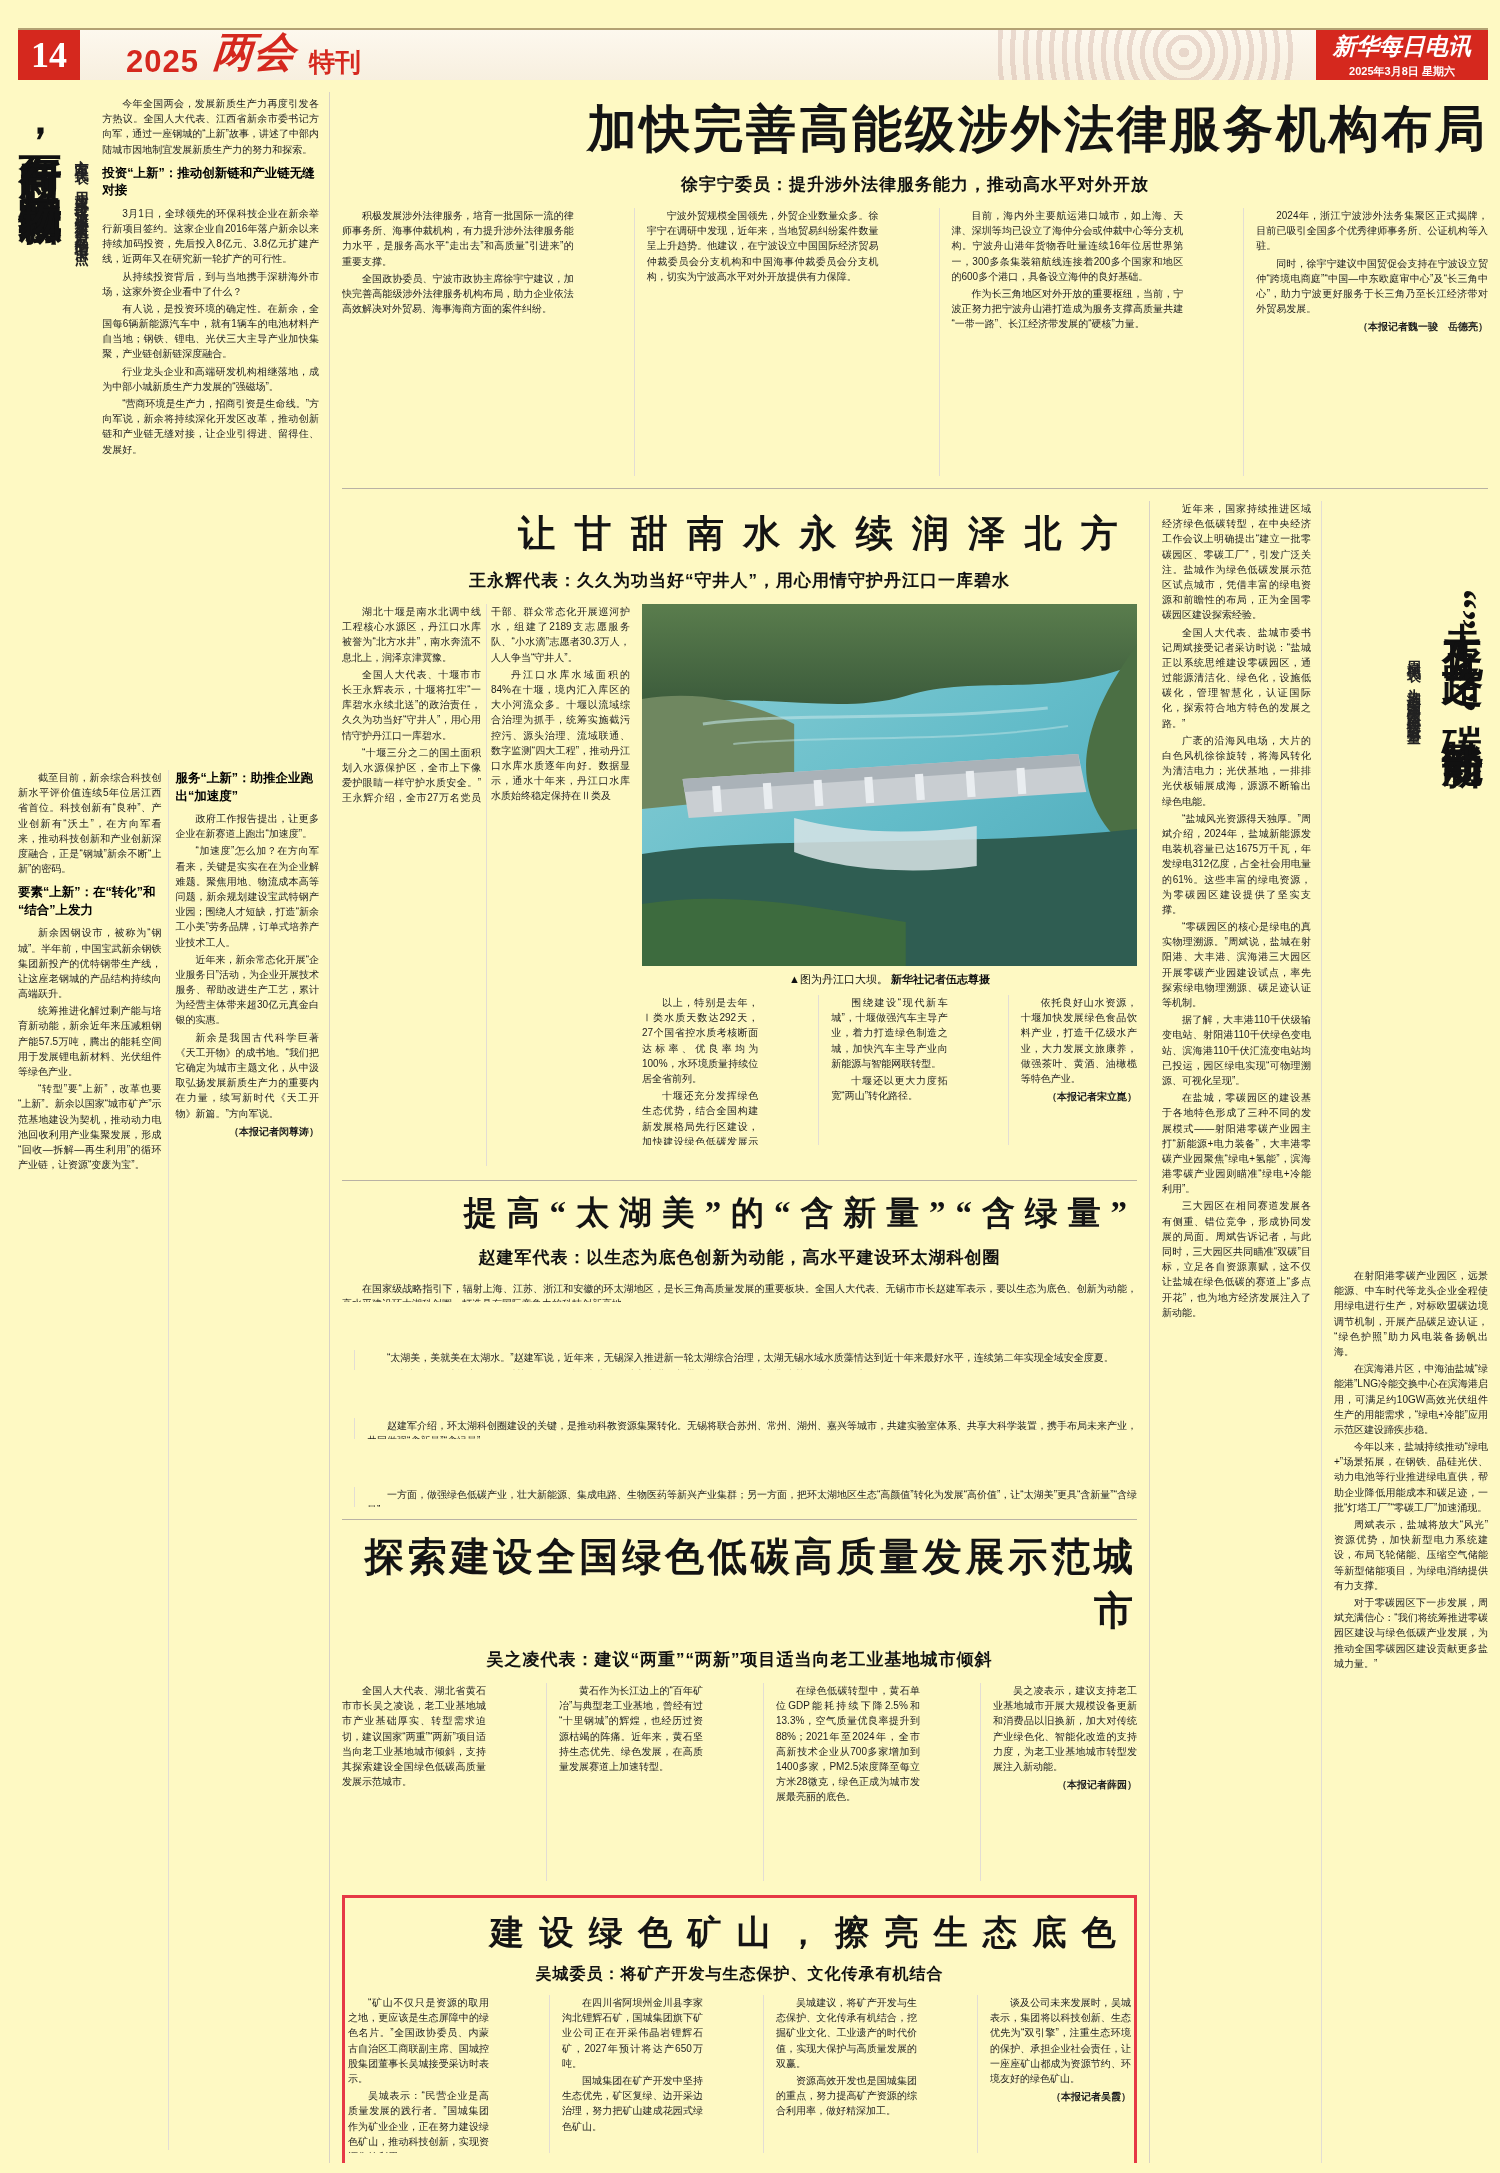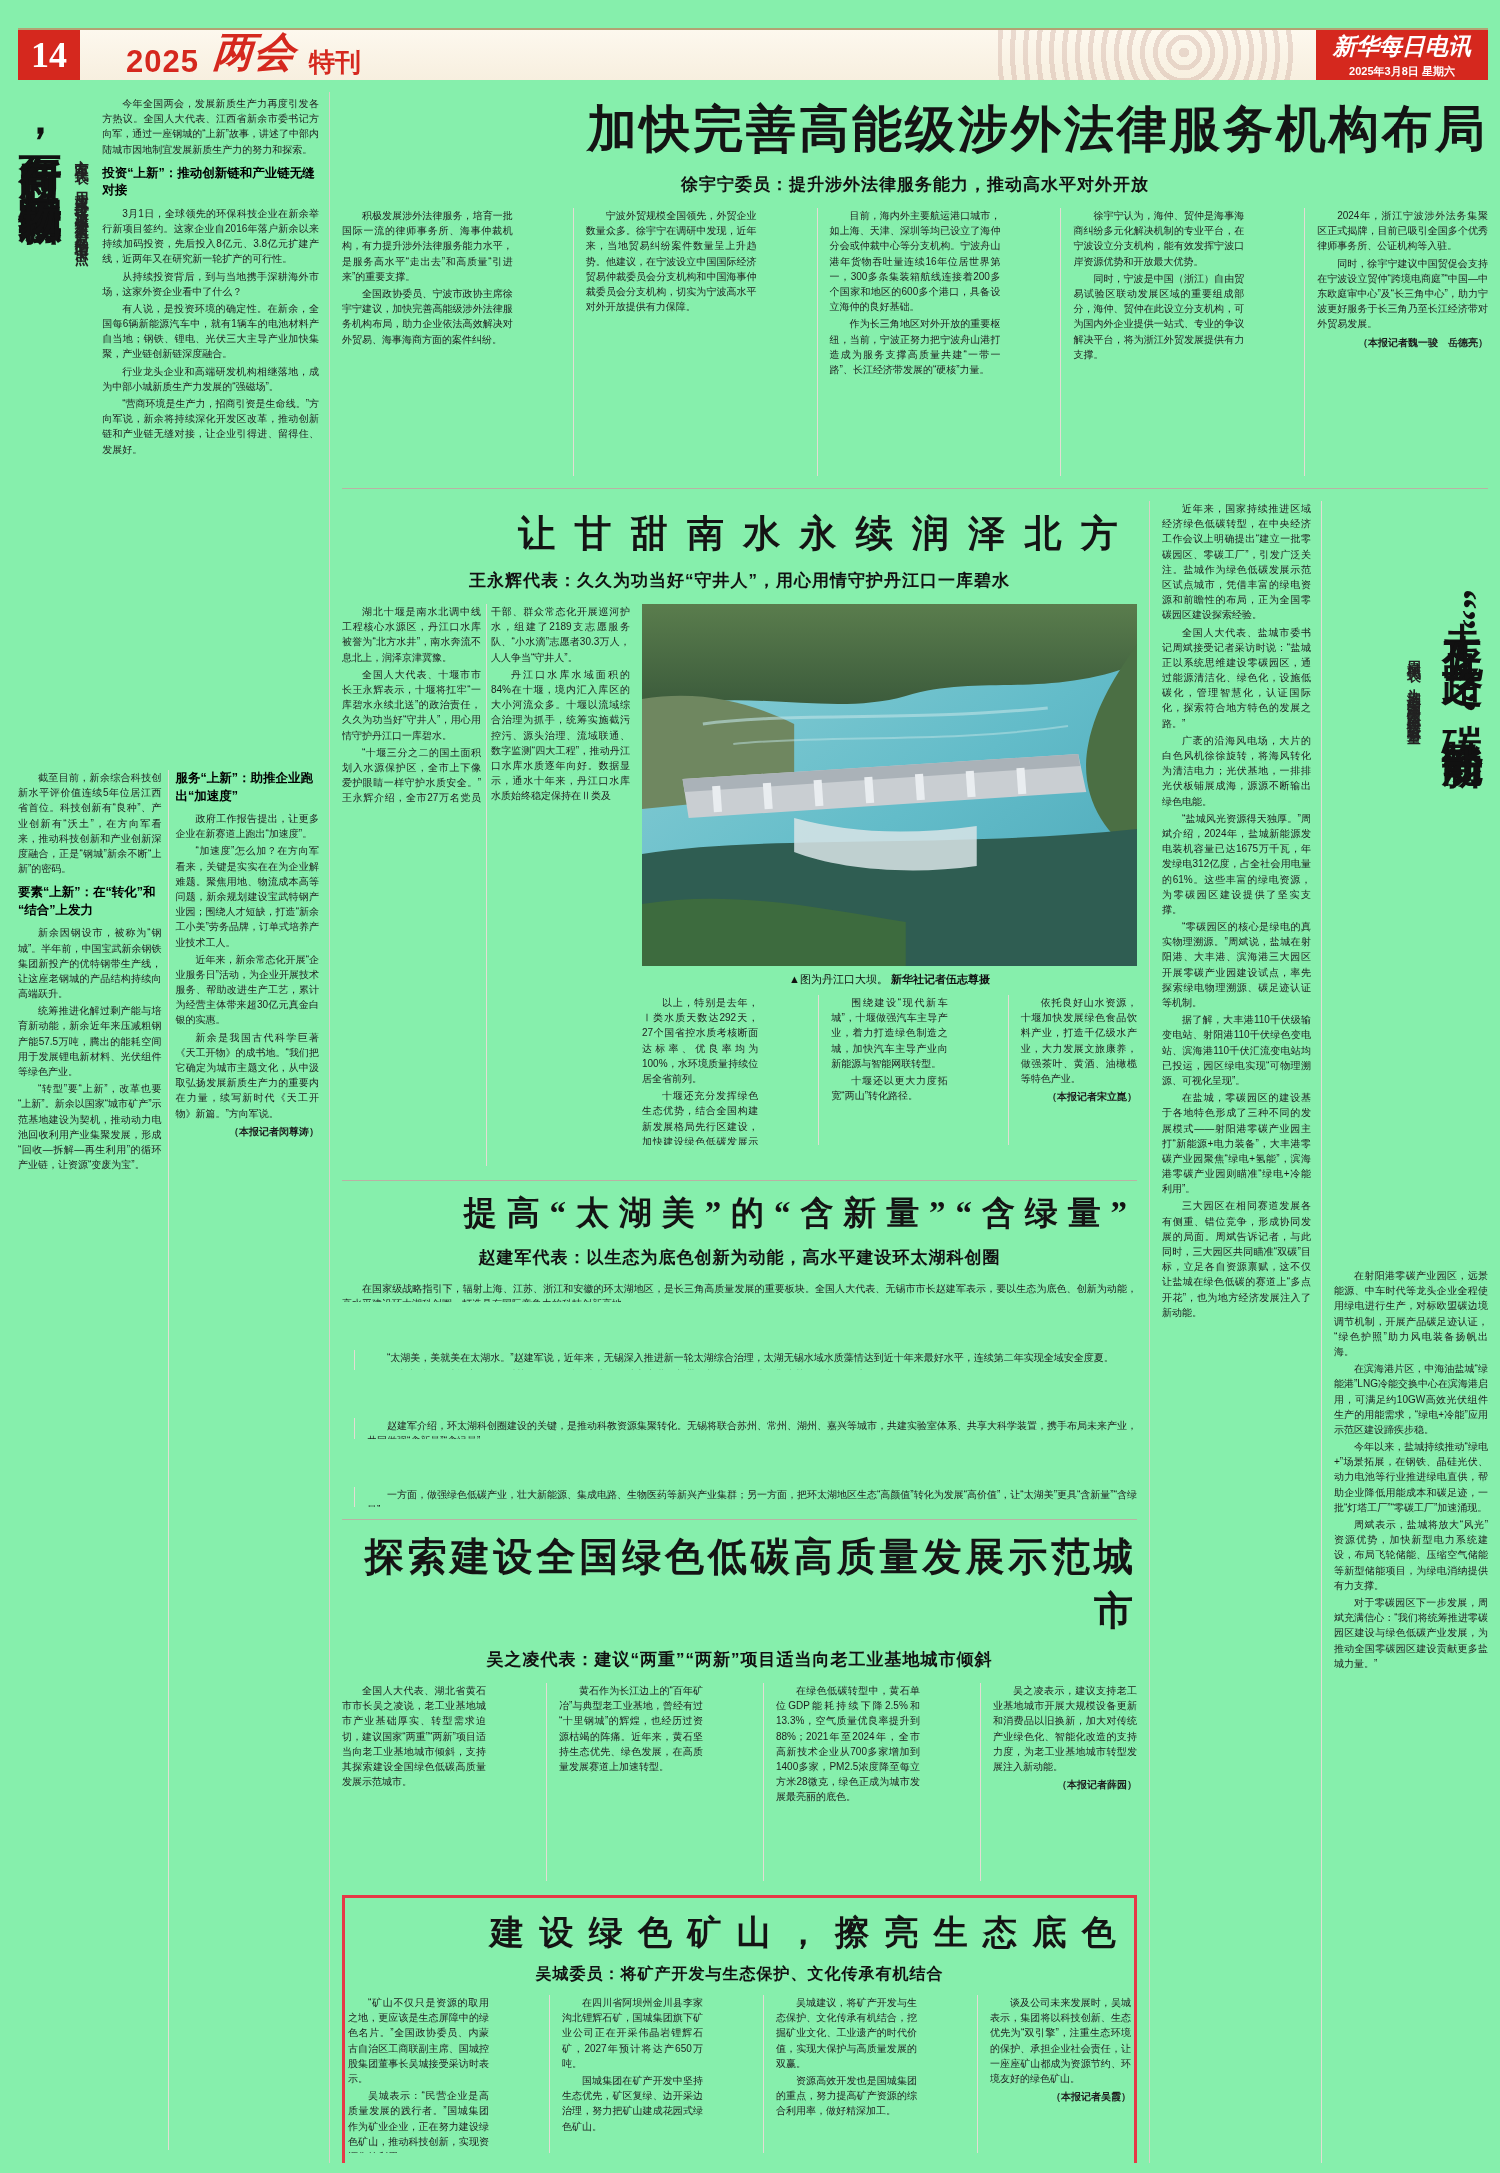--- a/index.html
+++ b/index.html
@@ -1,17 +1,17 @@
 <!DOCTYPE html>
 <html lang="zh"><head>
 <meta charset="utf-8">
 <style>
   * { margin:0; padding:0; box-sizing:border-box; }
   html,body { background:#e8e8e8; }
-  .page{ width:1500px; height:2173px; background:#86efac; position:relative; overflow:hidden;
+  .page{ width:1500px; height:2173px; background:#fef9c3; position:relative; overflow:hidden;
          font-family:"Liberation Sans", sans-serif; color:#222; margin:0 auto; }
   
   .banner{ position:absolute; top:28px; left:18px; right:12px; height:52px; display:flex; align-items:stretch;
            background:linear-gradient(#fdf8ee,#f7efdf); border-top:2px solid #b3a273; }
   .page-num{ width:62px; background:#d5281e; color:#fff; font-weight:900; font-size:36px;
              display:flex; align-items:center; justify-content:center; font-family:"Liberation Serif", serif;}
   .edition{ display:flex; align-items:flex-end; gap:14px; padding-left:46px; color:#d5281e; position:relative; z-index:2;}
   .ed-year{ font-size:31px; font-weight:900; letter-spacing:1px;}
   .ed-title{ font-size:41px; font-weight:900; font-family:"Liberation Serif", serif; font-style:italic; transform:skewX(-4deg); }
   .ed-suffix{ font-size:26px; font-weight:900; }
@@ -159,26 +159,20 @@
           </div>
           <div class="col">
             <div>
                 <p class="para">宁波外贸规模全国领先，外贸企业数量众多。徐宇宁在调研中发现，近年来，当地贸易纠纷案件数量呈上升趋势。他建议，在宁波设立中国国际经济贸易仲裁委员会分支机构和中国海事仲裁委员会分支机构，切实为宁波高水平对外开放提供有力保障。</p>
               </div>
           </div>
           <div class="col">
             <div>
                 <p class="para">目前，海内外主要航运港口城市，如上海、天津、深圳等均已设立了海仲分会或仲裁中心等分支机构。宁波舟山港年货物吞吐量连续16年位居世界第一，300多条集装箱航线连接着200多个国家和地区的600多个港口，具备设立海仲的良好基础。</p>
                 <p class="para">作为长三角地区对外开放的重要枢纽，当前，宁波正努力把宁波舟山港打造成为服务支撑高质量共建“一带一路”、长江经济带发展的“硬核”力量。</p>
-              </div>
-          </div>
-          <div class="col">
-            <div>
-                <p class="para">徐宇宁认为，海仲、贸仲是海事海商纠纷多元化解决机制的专业平台，在宁波设立分支机构，能有效发挥宁波口岸资源优势和开放最大优势。</p>
-                <p class="para">同时，宁波是中国（浙江）自由贸易试验区联动发展区域的重要组成部分，海仲、贸仲在此设立分支机构，可为国内外企业提供一站式、专业的争议解决平台，将为浙江外贸发展提供有力支撑。</p>
               </div>
           </div>
           <div class="col">
             <div>
                 <p class="para">2024年，浙江宁波涉外法务集聚区正式揭牌，目前已吸引全国多个优秀律师事务所、公证机构等入驻。</p>
                 <p class="para">同时，徐宇宁建议中国贸促会支持在宁波设立贸仲“跨境电商庭”“中国—中东欧庭审中心”及“长三角中心”，助力宁波更好服务于长三角乃至长江经济带对外贸易发展。</p>
               </div>
             <p class="byline">（本报记者魏一骏　岳德亮）</p>
           </div>
         </div>

